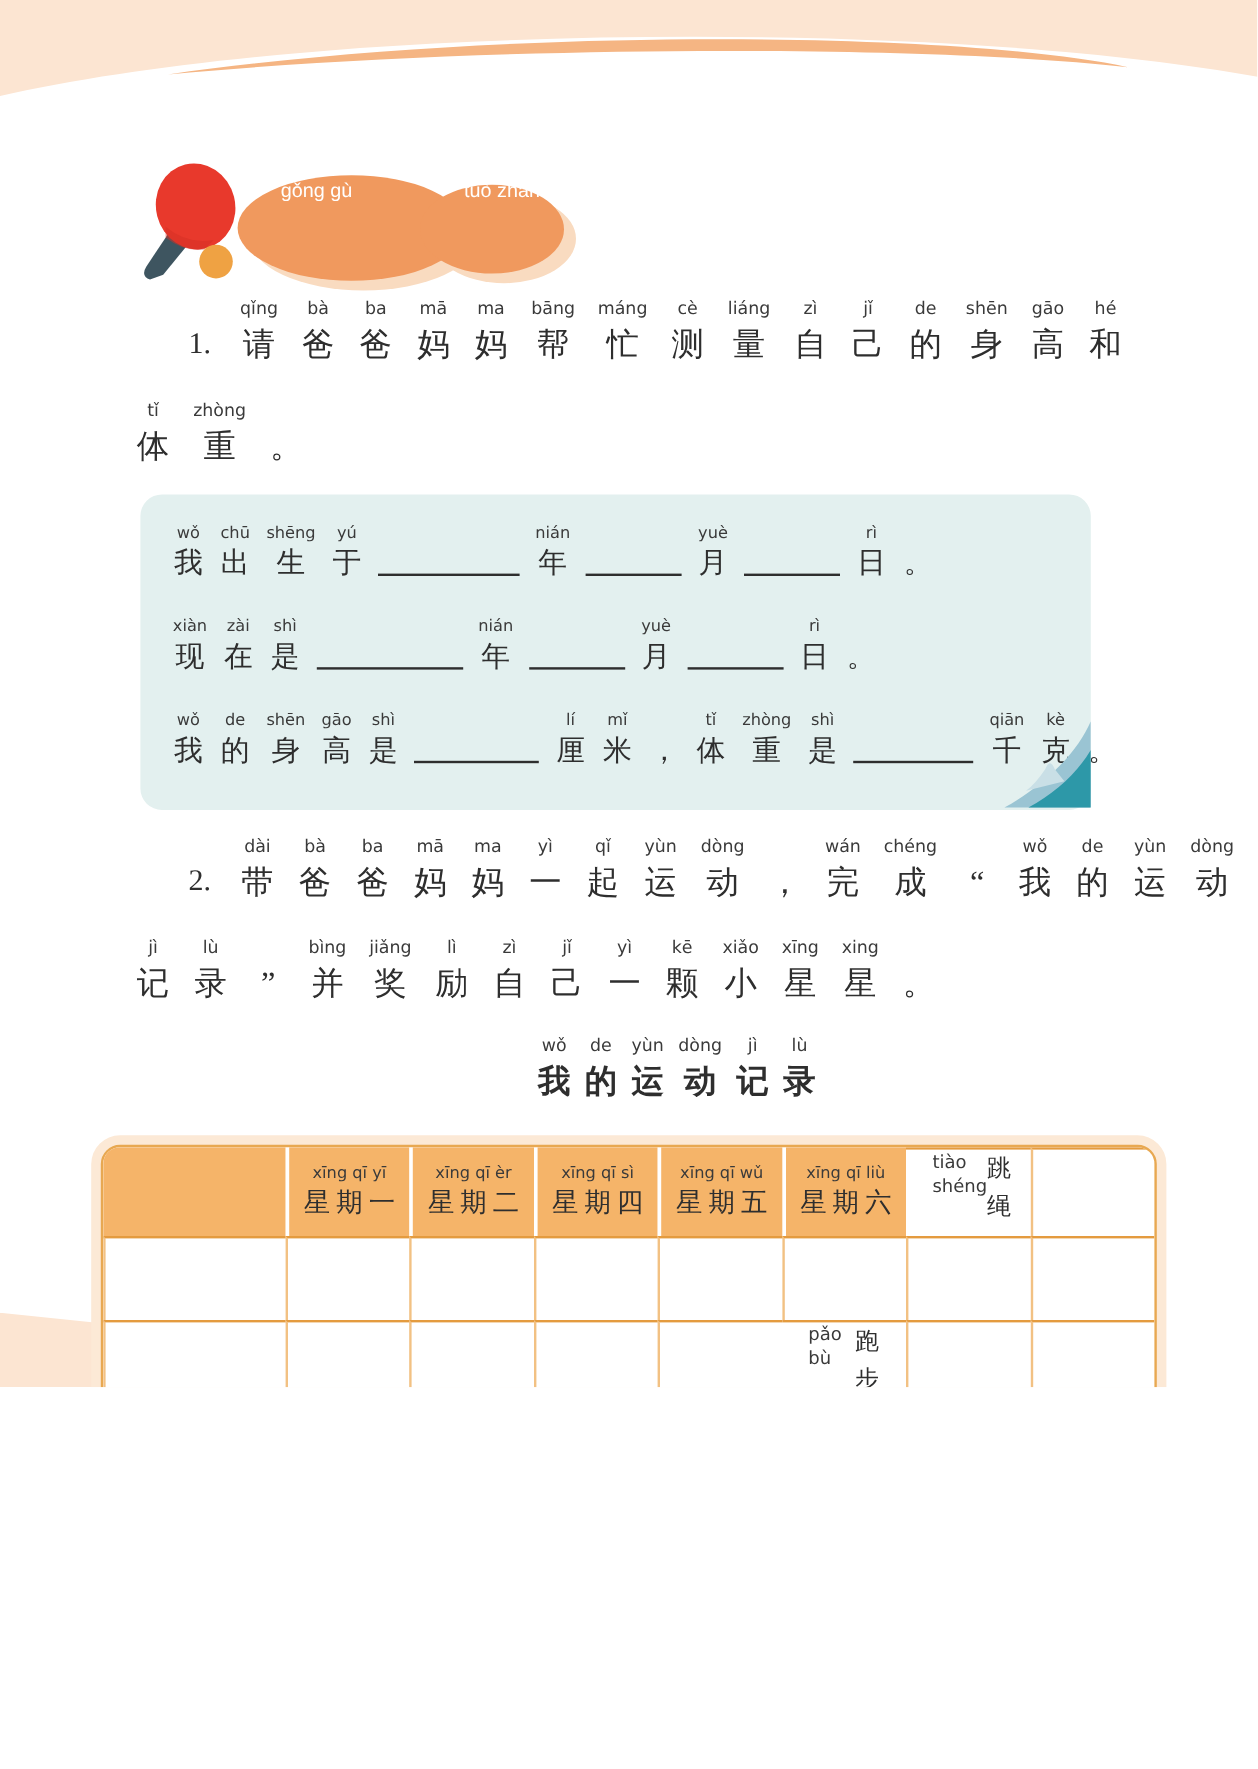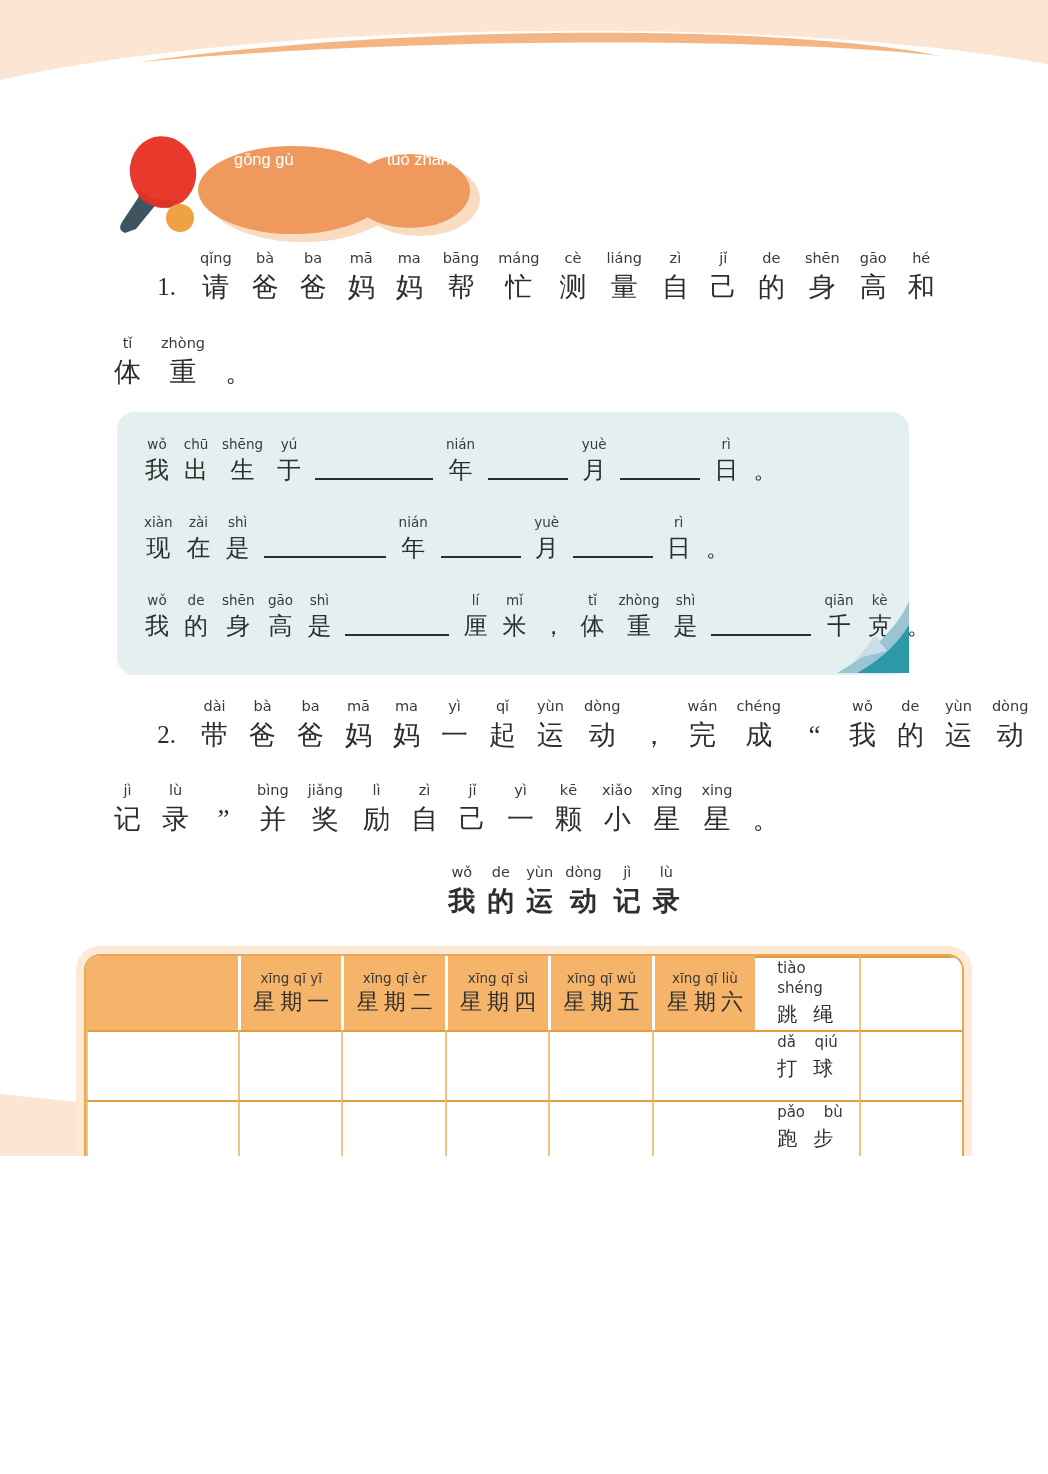--- a/index.html
+++ b/index.html
@@ -49,21 +49,21 @@
   .tbl{border:2px solid #E8A851;border-radius:16px;overflow:hidden;background:#fff;
        display:grid;grid-template-columns:152px repeat(7,1fr);
        grid-template-rows:74px 70px 70px 70px 76px;}
   .th{background:#F5B469;display:flex;flex-direction:column;align-items:center;
       justify-content:center;border-left:3px solid #ffffff;}
   .th:first-child{border-left:none;}
   .th .py{font-family:"DejaVu Sans","Liberation Sans",sans-serif;font-size:13.5px;
           color:#3a3a3a;line-height:17px;white-space:nowrap;}
   .th .ch{font-size:22px;color:#2e2e2e;letter-spacing:5px;line-height:30px;
           margin-left:5px;}
-  .rl{display:flex;flex-direction:column;padding-left:22px;
+  .rl{display:flex;flex-direction:row;padding-left:22px;
       border-top:2px solid #E49B3F;}
   .rl .py{font-family:"DejaVu Sans","Liberation Sans",sans-serif;font-size:15px;
           color:#3a3a3a;line-height:20px;word-spacing:14px;}
   .rl .ch{font-size:20px;letter-spacing:16px;line-height:32px;}
   .cell{border-left:2px solid #F2C183;border-top:2px solid #E49B3F;}
 
   
   .tbl-title{left:0;top:862px;width:1048px;display:flex;justify-content:center;}
   .tbl-title .ruby-line{gap:12px;transform:translateX(40px);}
   .tbl-title .tok .ch{font-family:"Liberation Sans","DejaVu Sans",sans-serif;
@@ -523,24 +523,20 @@
           <span class="py">tiào shéng</span>
           <span class="ch">跳绳</span>
         </div>
         <div class="cell"></div>
         <div class="cell"></div>
         <div class="cell"></div>
         <div class="cell"></div>
         <div class="cell"></div>
         <div class="cell"></div>
         <div class="cell"></div>
-        <div class="rl">
-          <span class="py">dǎ qiú</span>
-          <span class="ch">打球</span>
-        </div>
         <div class="cell"></div>
         <div class="cell"></div>
         <div class="cell"></div>
         <div class="cell"></div>
         <div class="cell"></div>
         <div class="cell"></div>
         <div class="cell"></div>
         <div class="rl">
           <span class="py">pǎo bù</span>
           <span class="ch">跑步</span>

